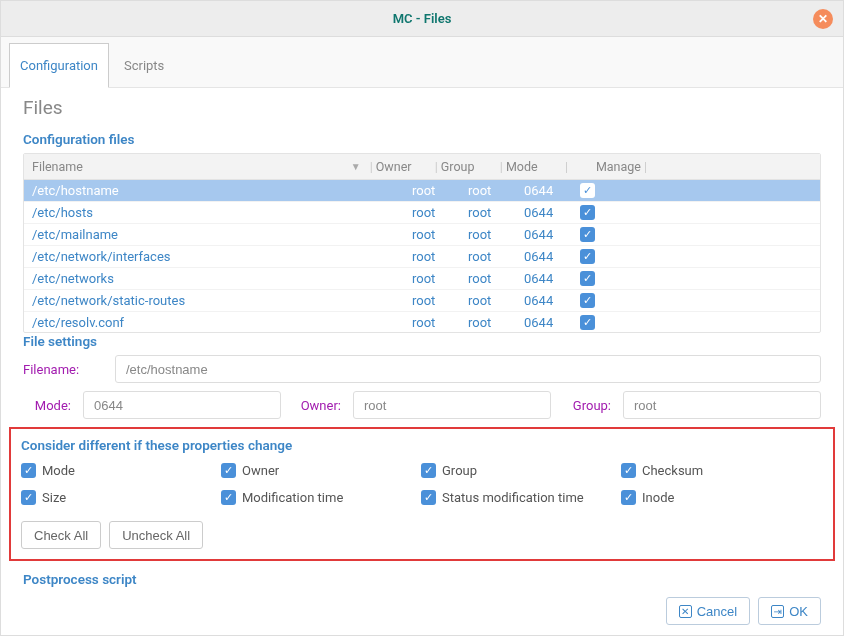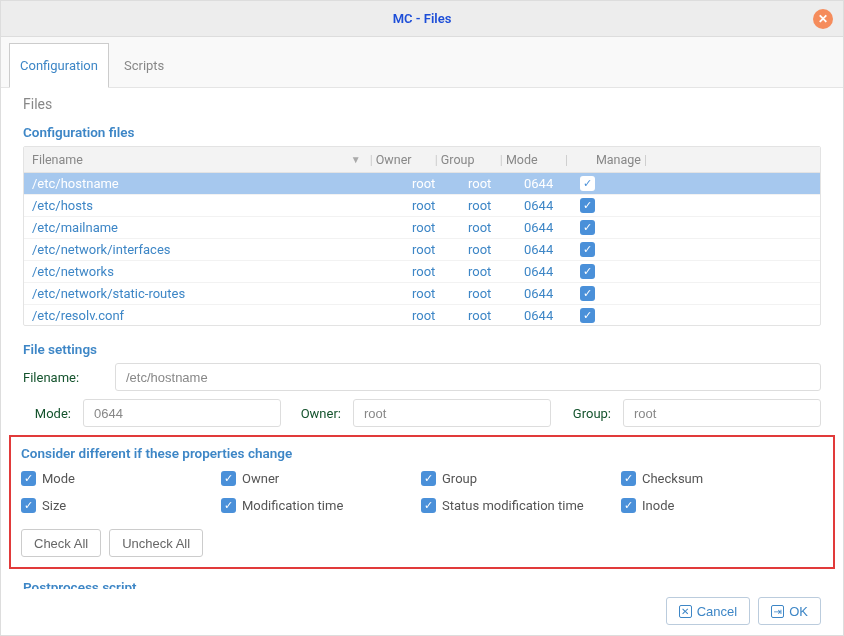--- a/index.html
+++ b/index.html
@@ -23,21 +23,21 @@
   background: #ededed;
   height: 36px;
   display: flex;
   align-items: center;
   justify-content: center;
   position: relative;
   border-bottom: 1px solid #ddd;
 }
 .titlebar .title {
   font-weight: 600;
-  color: #1d4ed8;
+  color: #0f766e;
   font-size: 13px;
 }
 .close-btn {
   position: absolute;
   right: 10px;
   top: 8px;
   width: 20px;
   height: 20px;
   border-radius: 50%;
   background: #f58c5c;
@@ -71,35 +71,35 @@
   margin-bottom: -1px;
   color: #3d86c6;
 }
 .page-body {
   padding: 8px 22px 10px 22px;
   flex: 1;
   overflow: auto;
 }
 .page-title {
   color: #888;
-  font-size: 14px;
+  font-size: 19px;
   margin-bottom: 12px;
 }
 .section-title {
   color: #3d86c6;
   font-weight: 600;
   font-size: 13.5px;
   margin-bottom: 6px;
 }
 .table-wrap {
   border: 1px solid #e3e3e3;
   border-radius: 2px;
   height: 180px;
   overflow: hidden;
-  margin-bottom: 15px;
+  margin-bottom: 0;
 }
 .table-head {
   display: flex;
   background: #f3f3f3;
   border-bottom: 1px solid #e3e3e3;
   height: 26px;
   align-items: center;
   font-size: 12.5px;
   color: #888;
 }
@@ -141,21 +141,21 @@
   font-size: 11px;
   line-height: 1;
 }
 .chk.white { background: #fff; color: #4a90d9; border: none; }
 .form-row {
   display: flex;
   align-items: center;
   margin-bottom: 8px;
   gap: 12px;
 }
-.form-label { color: #14532d; font-size: 13px; width: 80px; }
+.form-label { color: #a21caf; font-size: 13px; width: 80px; }
 .form-label.sm { width: 55px; text-align: right; }
 .input {
   flex: 1;
   height: 28px;
   border: 1px solid #ddd;
   border-radius: 3px;
   padding: 0 10px;
   font-size: 13px;
   color: #888;
   background: #fff;

